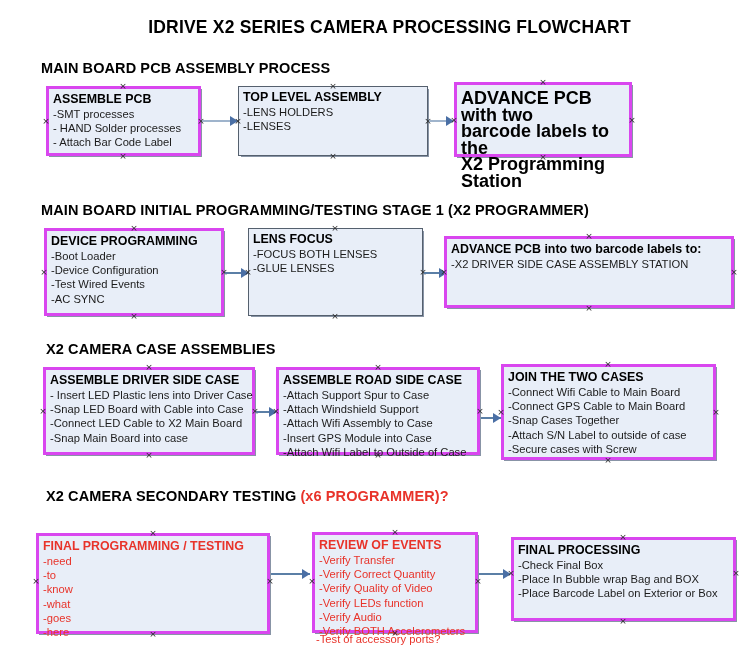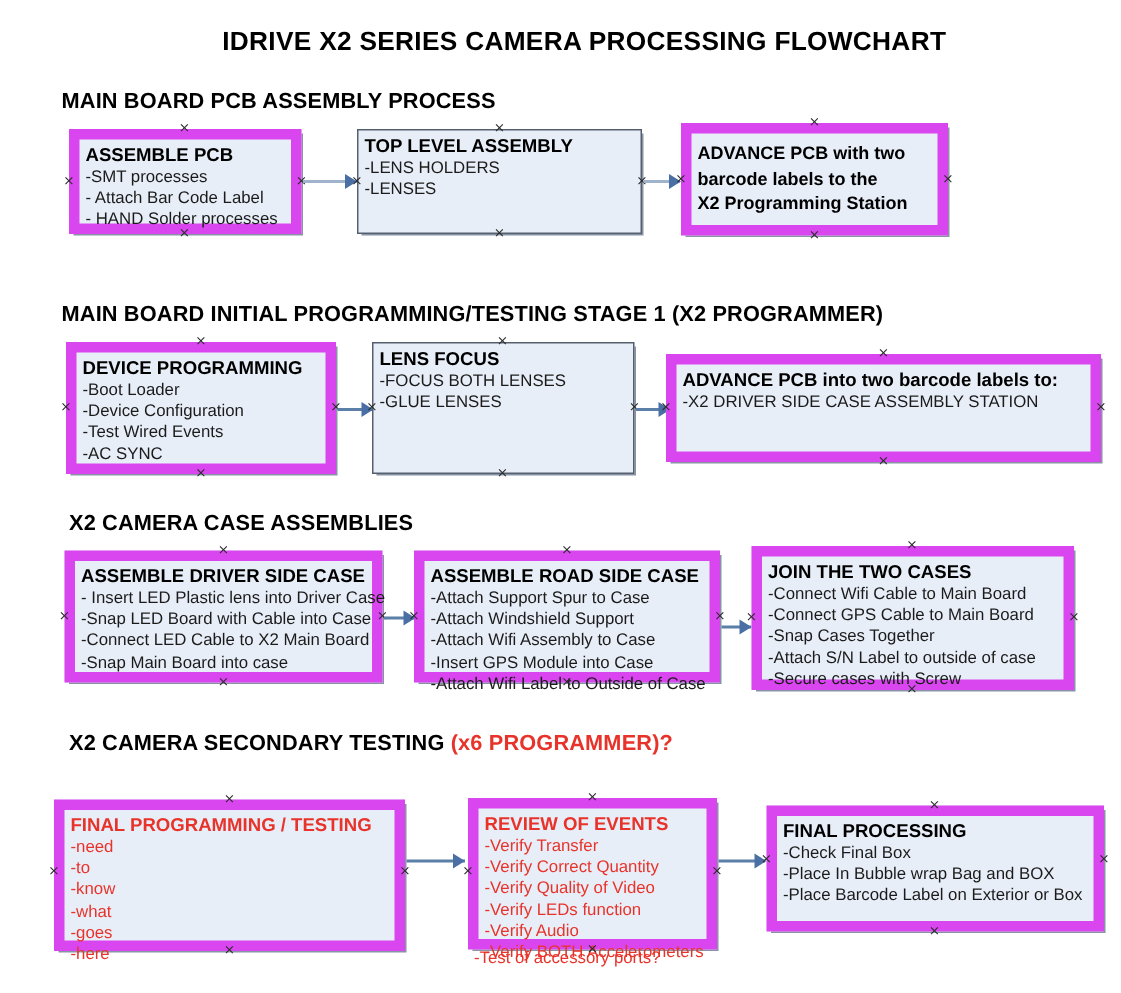--- a/index.html
+++ b/index.html
@@ -44,21 +44,21 @@
   }
   .section-title .sub-red {
     color: #e8332a;
   }
 
   
   .fbox {
     position: absolute;
     box-sizing: border-box;
     background: #e8eef8;
-    border: 7px solid #d946ef;
+    border: 3px solid #d946ef;
     box-shadow: 2px 2px 0 -1px #8894a6;
   }
   .fbox.thick {
     border: 1.6px solid #55606e;
   }
   .fbox-title {
     font-size: 12.4px;
     font-weight: bold;
     color: #000000;
     line-height: 15px;
@@ -74,21 +74,21 @@
     position: absolute;
     left: 4px;
     top: 3px;
     right: 2px;
   }
   
   .fbox.red .fbox-title { color: #e8332a; }
   .fbox.red .fbox-line  { color: #e8332a; }
 
   .bigtitle .fbox-title {
-    font-size: 12px;
+    font-size: 18px;
     line-height: 16.5px;
   }
 
   
   .overflow-line {
     position: absolute;
     font-size: 11.2px;
     color: #e8332a;
     white-space: nowrap;
     line-height: 14px;
@@ -134,22 +134,22 @@
   <div class="doc-title">IDRIVE X2  SERIES CAMERA PROCESSING FLOWCHART</div>
 
   <div class="section-title" style="left:25px; top:60px;">
     <span>MAIN BOARD PCB ASSEMBLY PROCESS</span>
   </div>
 
   <div class="fbox" style="left:30px; top:86px; width:155px; height:70px;">
     <div class="fbox-body">
       <div class="fbox-title">ASSEMBLE PCB</div>
       <div class="fbox-line">-SMT processes</div>
+      <div class="fbox-line">- HAND Solder processes</div>
       <div class="fbox-line">- Attach Bar Code Label</div>
-      <div class="fbox-line">- HAND Solder processes</div>
     </div>
   </div>
   <div class="handle" style="left:107px; top:86px;"></div>
   <div class="handle" style="left:107px; top:156px;"></div>
   <div class="handle" style="left:30px;  top:121px;"></div>
   <div class="handle" style="left:185px; top:121px;"></div>
 
   <div class="conn" style="left:186px; top:120px; width:36px;"></div>
   <div class="arrow-head" style="left:214px; top:116px;"></div>
 

